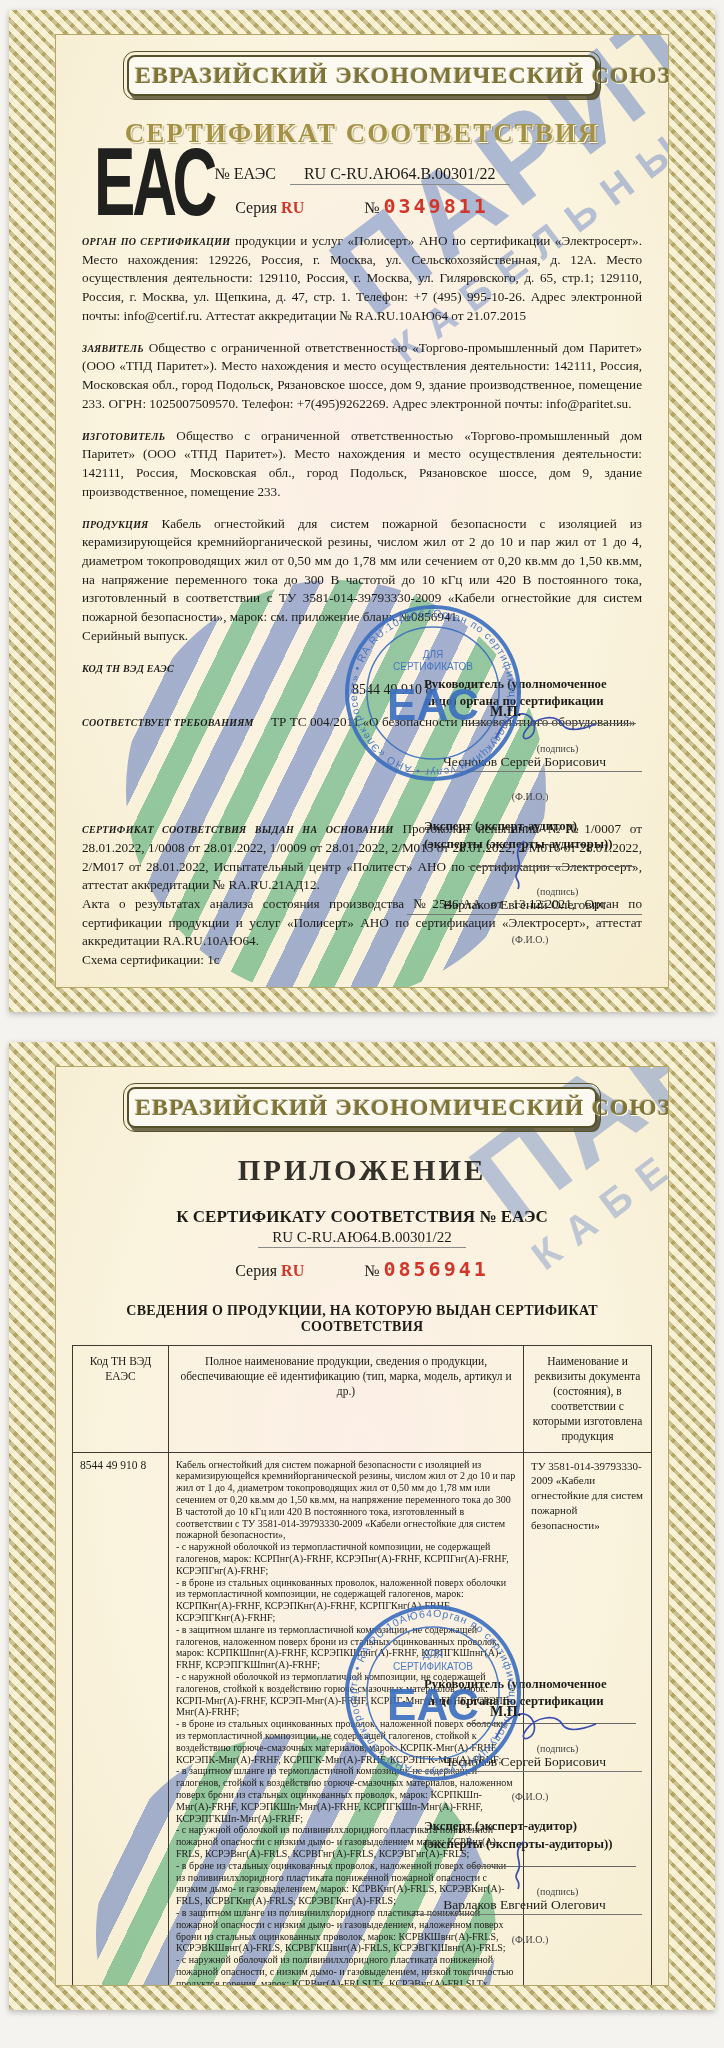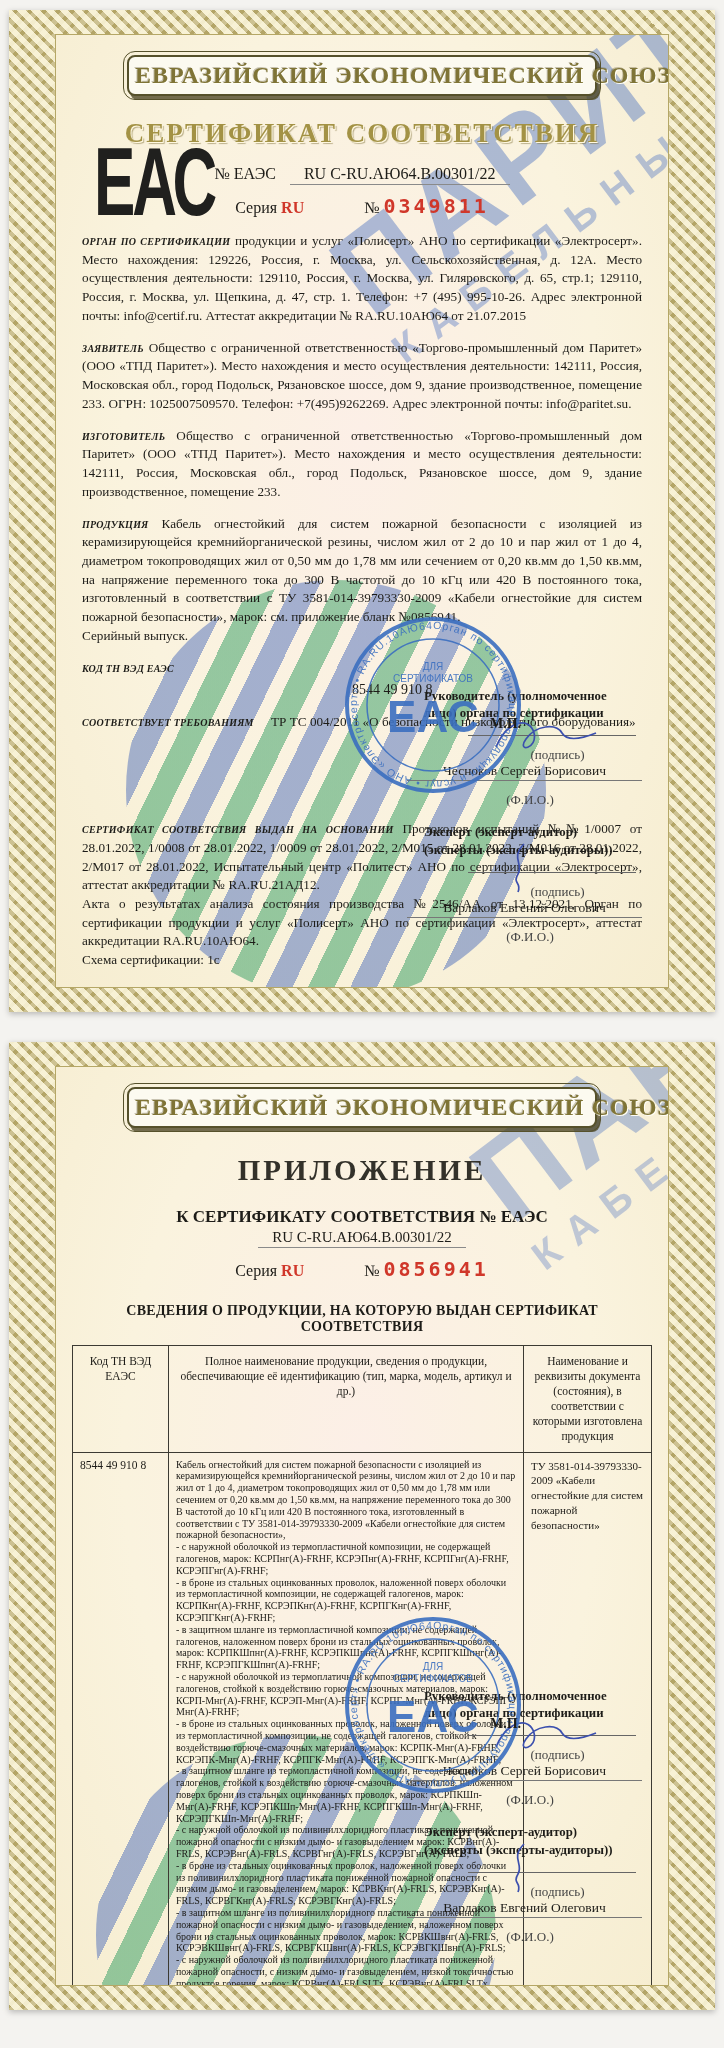--- a/index.html
+++ b/index.html
@@ -75,21 +75,21 @@
   .meets-val { margin-left:14px; }
   .gap-lg { margin-top:88px; }
 
   
   .sig-block { position:absolute; left:26px; right:26px; z-index:3; }
   .p1-sig { bottom:42px; } .p2-sig { bottom:40px; }
   .sig-row { display:flex; align-items:flex-end; margin-top:16px;flex-direction:column; }
   .sig-role { width:218px; font-weight:bold; font-size:12.8px; line-height:1.35; white-space:pre-line; margin-left:36px; }
   .sig-line { width:168px; margin:0 6px; text-align:center; position:relative; }
   .sig-line .rule { border-bottom:1px solid #666; height:14px; }
-  .cap { display:block; font-size:13px; color:#444; margin-top:11px;padding-left:11px; }
+  .cap { display:block; font-size:10px; color:#444; margin-top:19px;padding-left:11px; }
   .autograph { position:absolute; left:22px; bottom:6px; }
   .sig-name { width:235px; text-align:center; margin-left:auto; }
   .sig-name .nm { font-size:13.5px; border-bottom:1px solid #777; display:block; padding-bottom:1px; }
   .mp { position:absolute; left:408px; top:44px; font-weight:bold; font-size:14px; z-index:4; }
 
   .stamp { position:absolute; right:118px; top:-58px; z-index:3; opacity:.9; }
 
   .print-info { position:absolute; left:0; right:0; bottom:-16px; text-align:center; z-index:3; }
 
   

